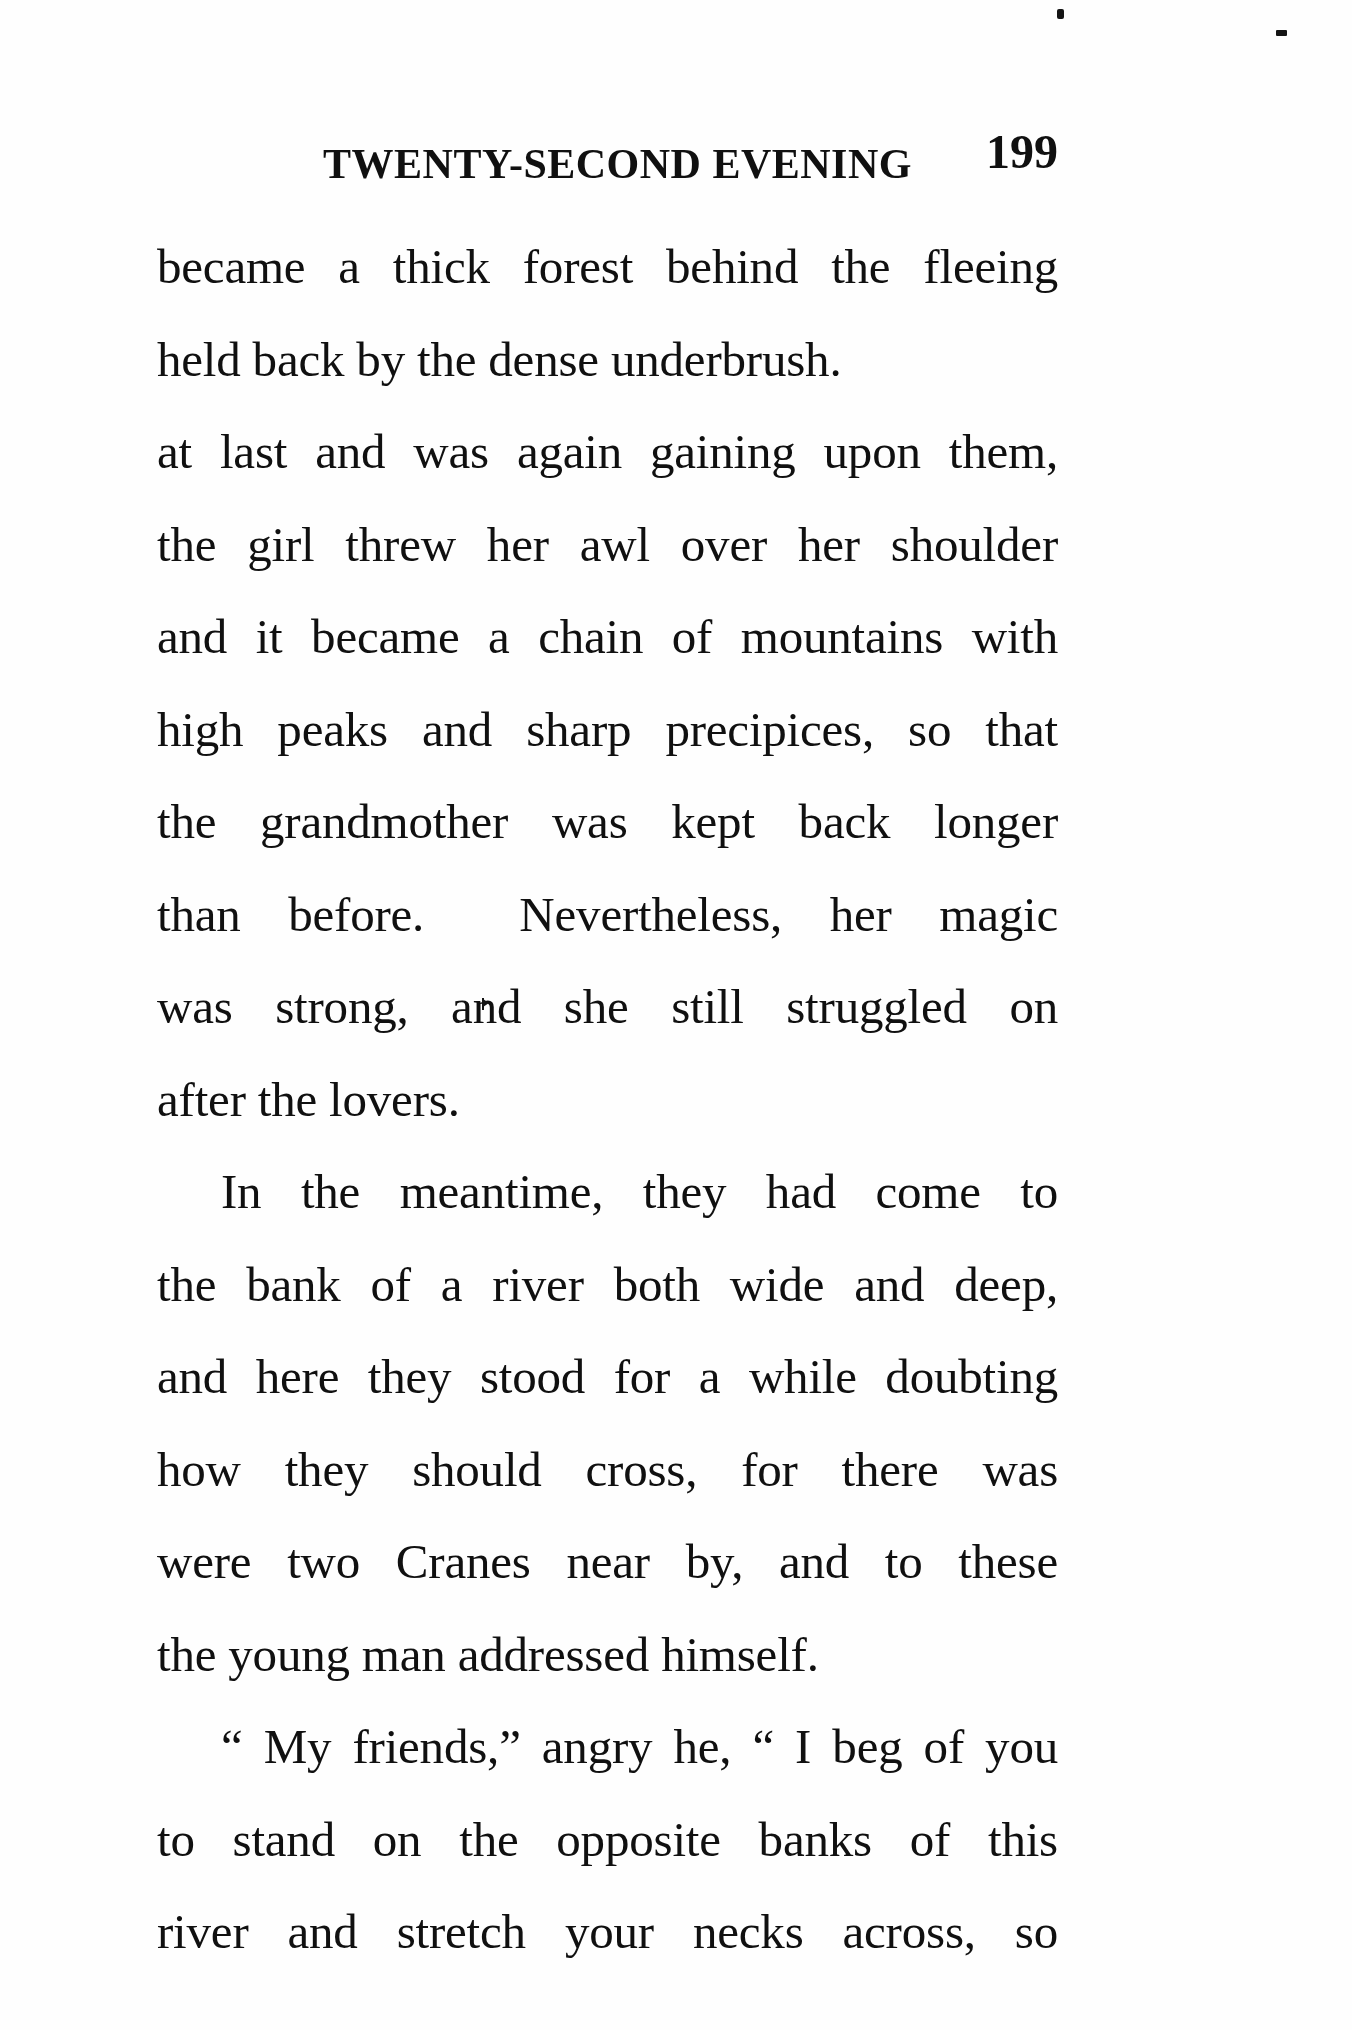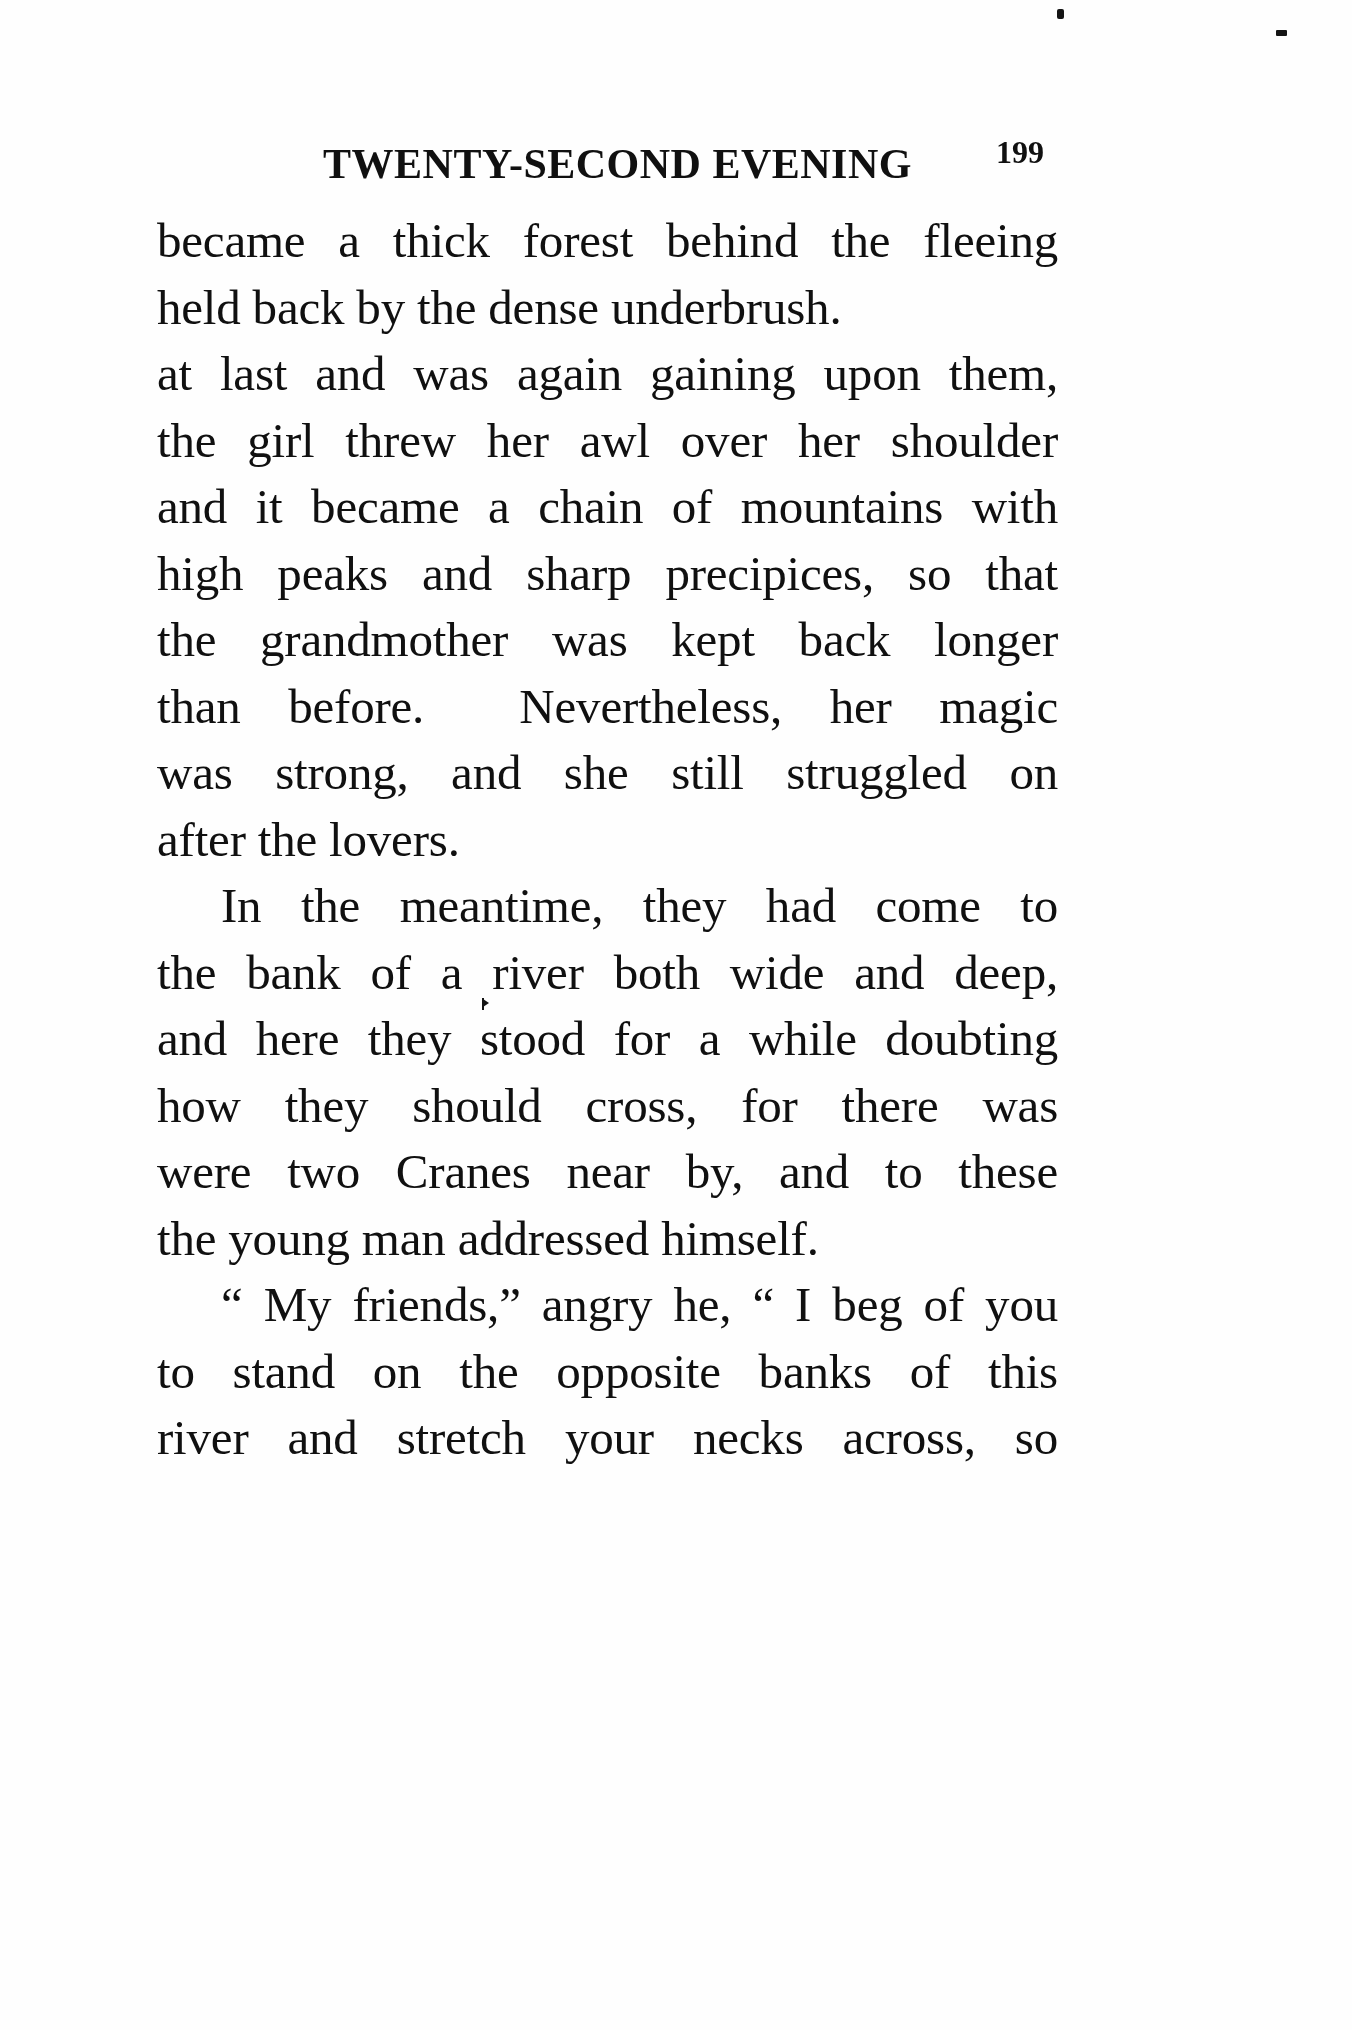--- a/index.html
+++ b/index.html
@@ -33,41 +33,42 @@
     text-align: center;
     transform: translateX(10px);
     font-size: 42px;
     font-weight: 700;
     letter-spacing: 0.5px;
     line-height: 56px;
     white-space: nowrap;
   }
   .page-number {
     position: absolute;
-    right: 14px;
+    right: 0;
     top: 0;
-    font-size: 32px;
+    font-size: 48px;
     font-weight: 700;
     line-height: 56px;
   }
 
   
   .body-text {
     position: absolute;
     left: 157px;
     top: 208px;
     width: 901px;
     font-size: 49px;
     line-height: 66.5px;
     letter-spacing: -0.2px;
   }
   .line {
     white-space: nowrap;
     text-align: justify;
     text-align-last: justify;
+    margin-top: 26px;
   }
   .line.indent {
     padding-left: 64px;
   }
   .line.para-end {
     text-align-last: left;
   }
 
   
   .ink-speck {

